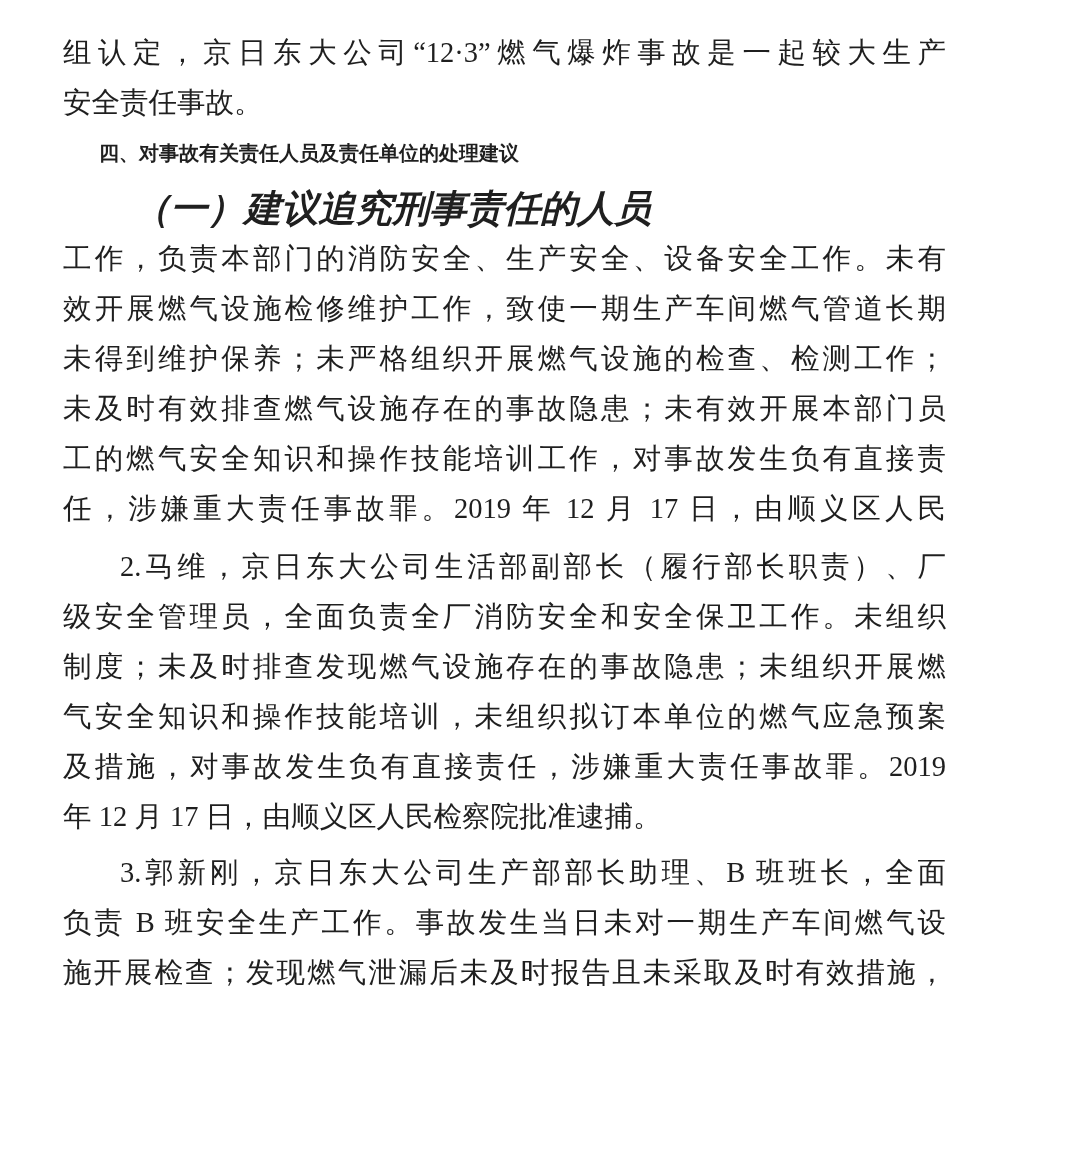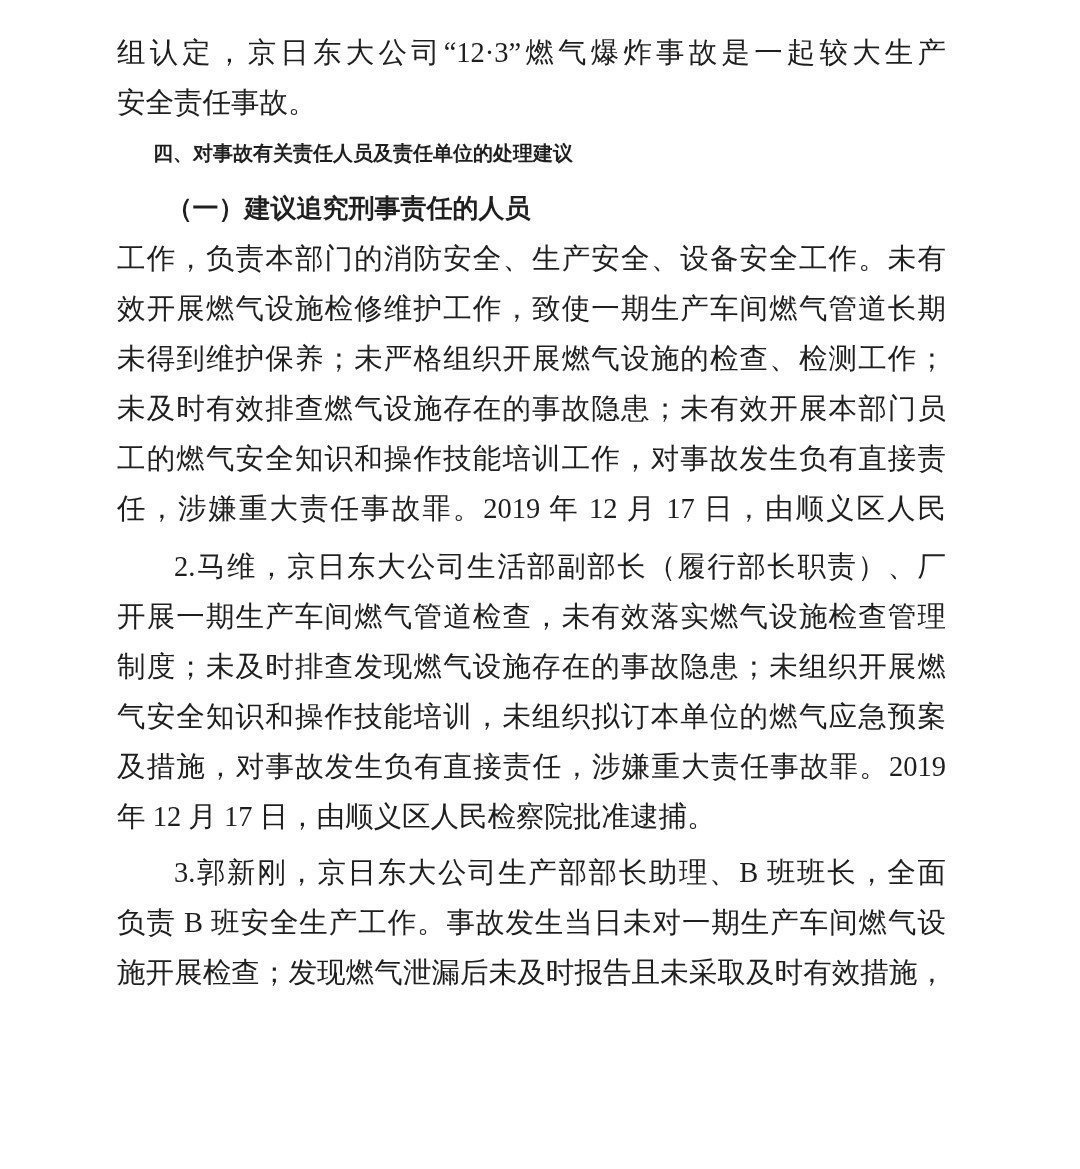--- a/index.html
+++ b/index.html
@@ -3,21 +3,21 @@
 <meta charset="utf-8">
 <style>
   html, body { margin: 0; padding: 0; background: #ffffff; }
   .page {
     position: relative;
     width: 1080px;
     height: 1169px;
     margin: 0 auto;
     background: #ffffff;
     box-sizing: border-box;
-    padding: 28px 134px 0 117px;
+    padding: 28px 134px 0 63px;
     overflow: hidden;
     color: #1f1f1f;
   }
   .line {
     font-family: "Liberation Serif", "DejaVu Serif", serif;
     font-size: 28.5px;
     line-height: 50px;
     white-space: normal;
     letter-spacing: 0;
   }
@@ -29,22 +29,23 @@
   .indent { text-indent: 2em; }
   .heading {
     font-family: "Liberation Sans", "DejaVu Sans", sans-serif;
     font-weight: 700;
     font-size: 20px;
     text-indent: 1.8em;
   }
   .subheading {
     font-family: "Liberation Serif", "DejaVu Serif", serif;
     font-weight: 600;
-    font-size: 26px;
+    font-size: 37px;
     text-indent: 1.9em;
+    font-style: italic;
   }
   .g6 { margin-top: 6px; }
   .g8 { margin-top: 8px; font-family: Liberation Serif, serif; }
 </style>
 </head>
 <body>
 
 <div class="page" style="background: rgb(255, 255, 255); color: rgb(31, 31, 31);">
 
   <div class="line fill">组认定，京日东大公司“12·3”燃气爆炸事故是一起较大生产</div>
@@ -54,21 +55,21 @@
   <div class="line subheading g6">（一）建议追究刑事责任的人员</div>
 
   <div class="line fill">工作，负责本部门的消防安全、生产安全、设备安全工作。未有</div>
   <div class="line fill">效开展燃气设施检修维护工作，致使一期生产车间燃气管道长期</div>
   <div class="line fill">未得到维护保养；未严格组织开展燃气设施的检查、检测工作；</div>
   <div class="line fill">未及时有效排查燃气设施存在的事故隐患；未有效开展本部门员</div>
   <div class="line fill">工的燃气安全知识和操作技能培训工作，对事故发生负有直接责</div>
   <div class="line fill">任，涉嫌重大责任事故罪。2019 年 12 月 17 日，由顺义区人民</div>
 
   <div class="line fill indent g8">2.马维，京日东大公司生活部副部长（履行部长职责）、厂</div>
-  <div class="line fill">开展一期生产车间燃气管道检查，未有效落实燃气设施检查管理</div>
+  <div class="line fill">级安全管理员，全面负责全厂消防安全和安全保卫工作。未组织</div>
   <div class="line fill">制度；未及时排查发现燃气设施存在的事故隐患；未组织开展燃</div>
   <div class="line fill">气安全知识和操作技能培训，未组织拟订本单位的燃气应急预案</div>
   <div class="line fill">及措施，对事故发生负有直接责任，涉嫌重大责任事故罪。2019</div>
   <div class="line">年 12 月 17 日，由顺义区人民检察院批准逮捕。</div>
 
   <div class="line fill indent g6">3.郭新刚，京日东大公司生产部部长助理、B 班班长，全面</div>
   <div class="line fill">负责 B 班安全生产工作。事故发生当日未对一期生产车间燃气设</div>
   <div class="line fill">施开展检查；发现燃气泄漏后未及时报告且未采取及时有效措施，</div>
 
 </div>

